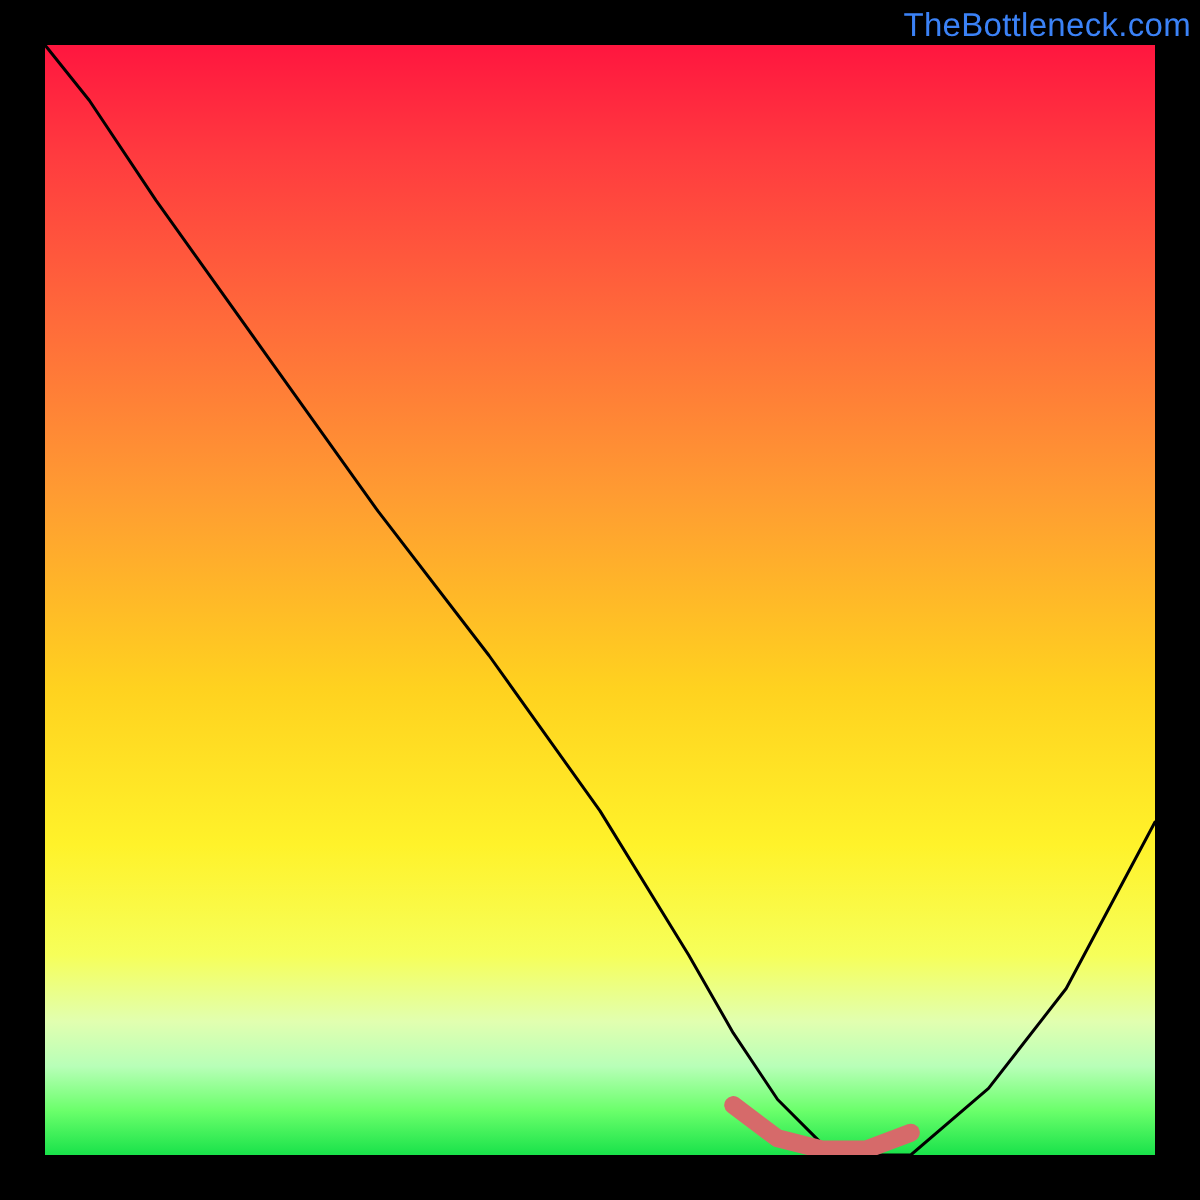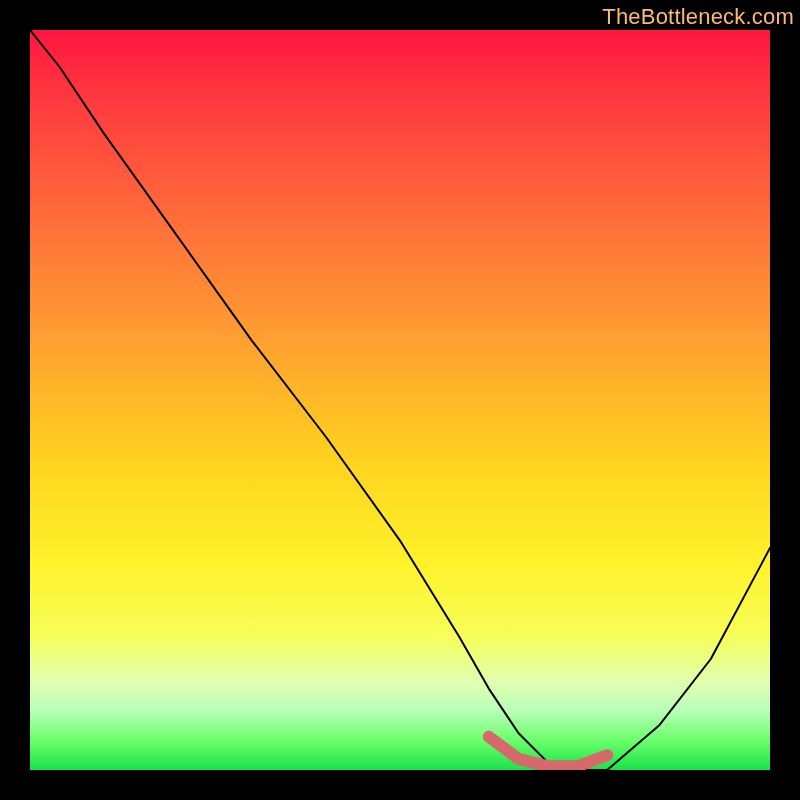--- a/index.html
+++ b/index.html
@@ -11,21 +11,21 @@
           #ff3b3f 10%,
           #ff6b3a 25%,
           #ff9a32 40%,
           #ffd21f 58%,
           #fff22a 72%,
           #f6ff5a 82%,
           #e1ffb0 88%,
           #b8ffb8 92%,
           #6bff6b 96%,
           #19e24a 100%)}
-  .attrib{position:absolute;right:6px;top:4px;color:#fdba74;font-size:22px;font-weight:400;letter-spacing:.2px}
+  .attrib{position:absolute;right:6px;top:4px;color:#3b82f6;font-size:22px;font-weight:400;letter-spacing:.2px}
   svg.curve{position:absolute;left:0;top:0;width:740px;height:740px}
 </style>
 </head>
 <body>
 
 <div class="frame">
   <div class="attrib">TheBottleneck.com</div>
   <div class="plot">
     <div class="grad"></div>
     <svg class="curve" viewBox="0 0 740 740" preserveAspectRatio="none">

